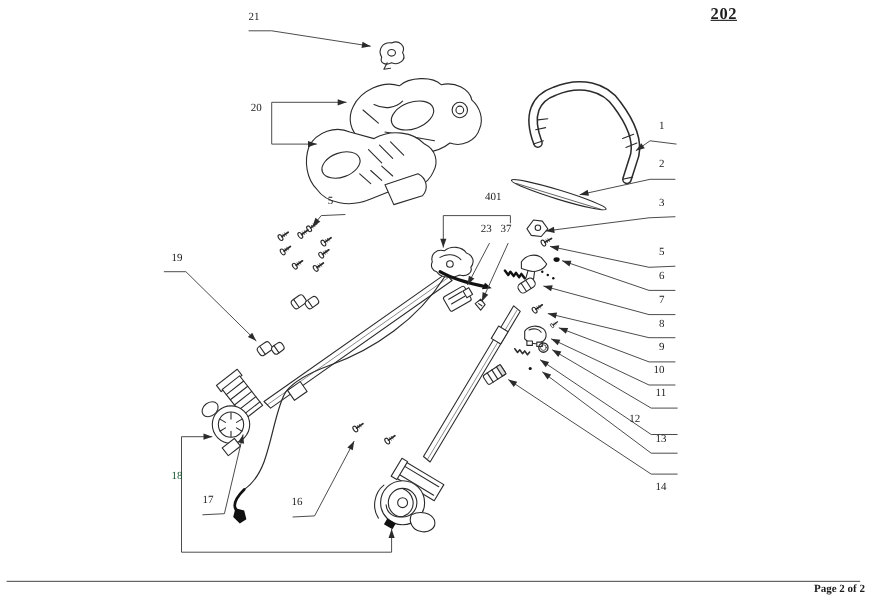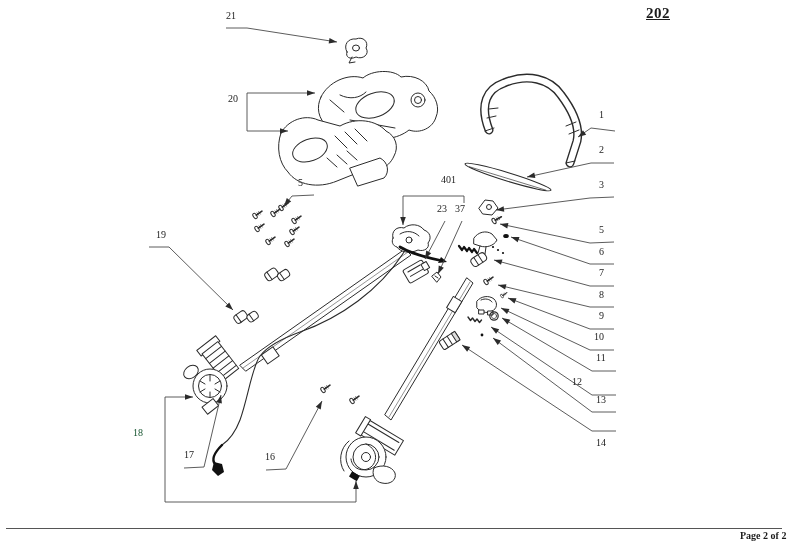--- a/index.html
+++ b/index.html
@@ -302,21 +302,21 @@
       <div class="lbl" style="left: 572px; top: 377px; color: rgb(28, 28, 28);">12</div>
       <div class="lbl" style="left: 596px; top: 395px; color: rgb(28, 28, 28);">13</div>
       <div class="lbl" style="left: 596px; top: 414px; color: rgb(28, 28, 28); margin-top: 24px;">14</div>
       <div class="lbl" style="left: 226px; top: 11px; color: rgb(28, 28, 28);">21</div>
       <div class="lbl" style="left: 228px; top: 94px; color: rgb(28, 28, 28); text-align: right;">20</div>
       <div class="lbl" style="left: 441px; top: 175px; color: rgb(28, 28, 28);">401</div>
       <div class="lbl" style="left: 437px; top: 204px; color: rgb(28, 28, 28);">23</div>
       <div class="lbl" style="left: 455px; top: 204px; color: rgb(28, 28, 28);">37</div>
       <div class="lbl" style="left: 298px; top: 178px; color: rgb(28, 28, 28);">5</div>
       <div class="lbl" style="left: 156px; top: 230px; color: rgb(28, 28, 28);">19</div>
-      <div class="lbl" style="left: 133px; top: 428px; color: #14532d;">18</div>
+      <div class="lbl" style="left: 156px; top: 428px; color: #14532d;">18</div>
       <div class="lbl" style="left: 184px; top: 450px; color: rgb(28, 28, 28);">17</div>
       <div class="lbl" style="left: 265px; top: 452px; color: rgb(28, 28, 28);">16</div>
     </div>
 
   <div class="pageno">202</div>
   <div class="footer-line"></div>
   <div class="pagefoot">Page 2 of 2</div>
 </div>
 
 </body></html>

